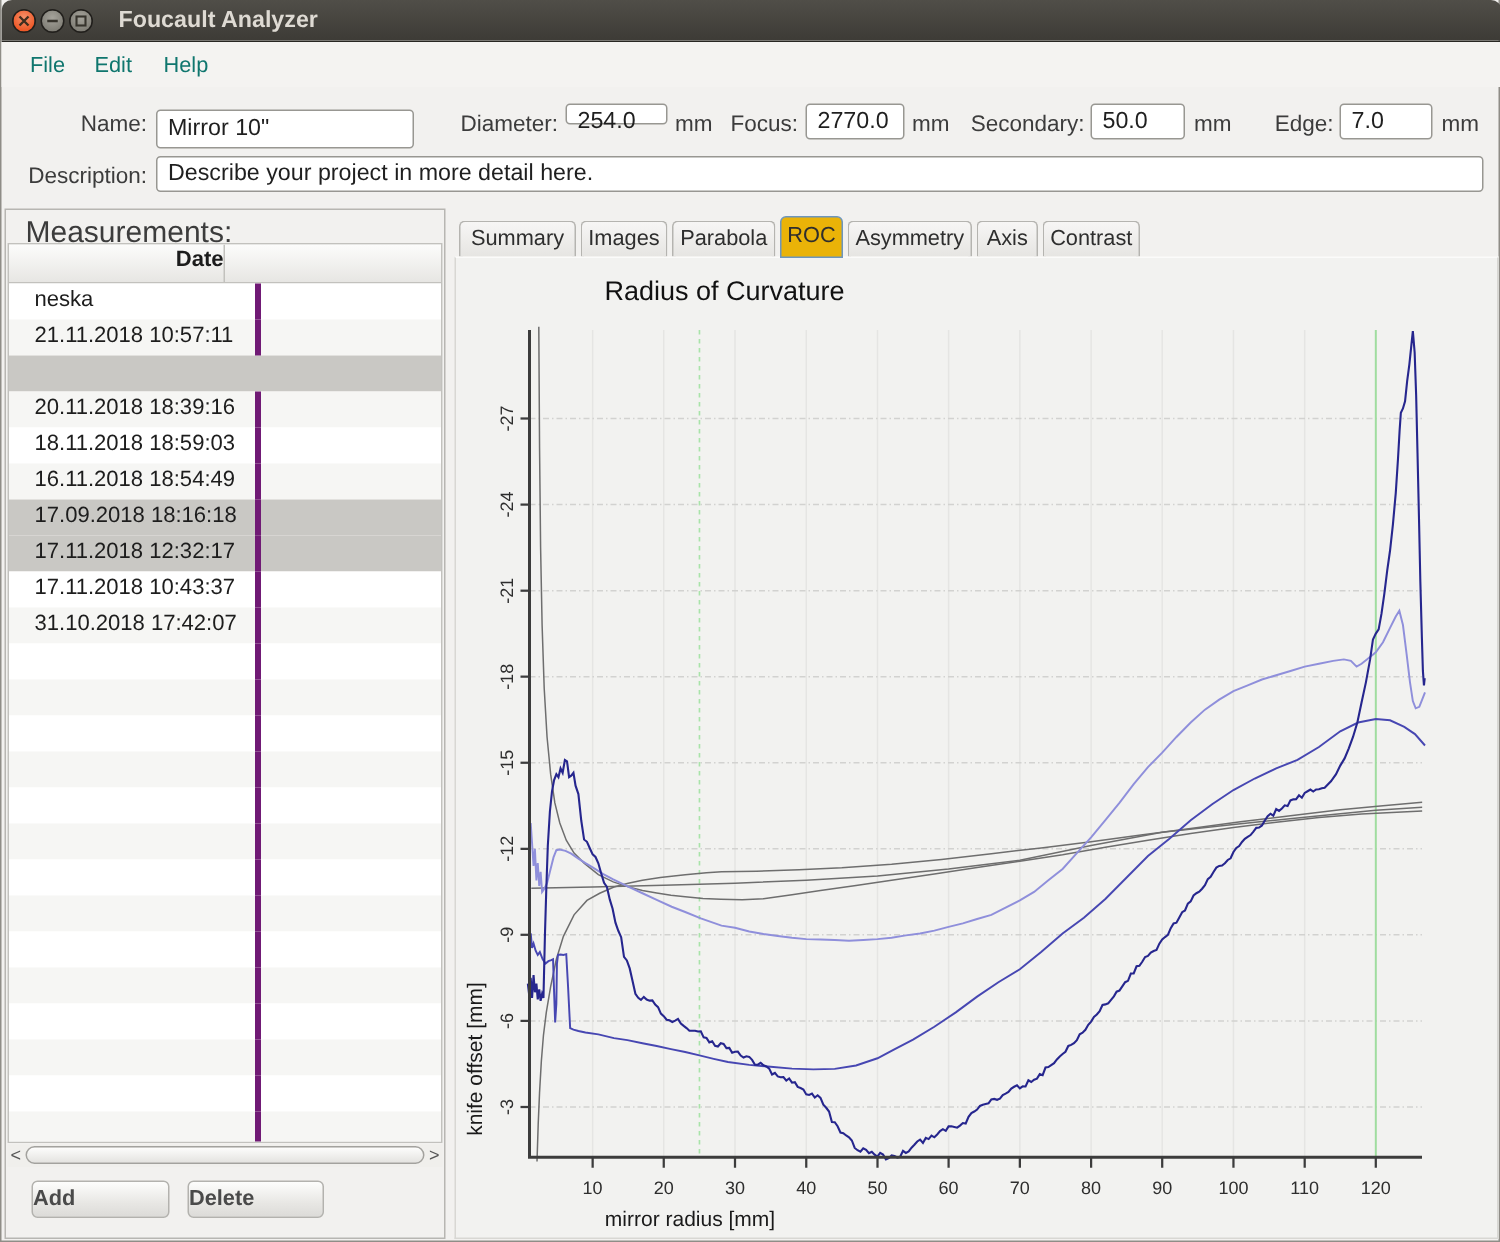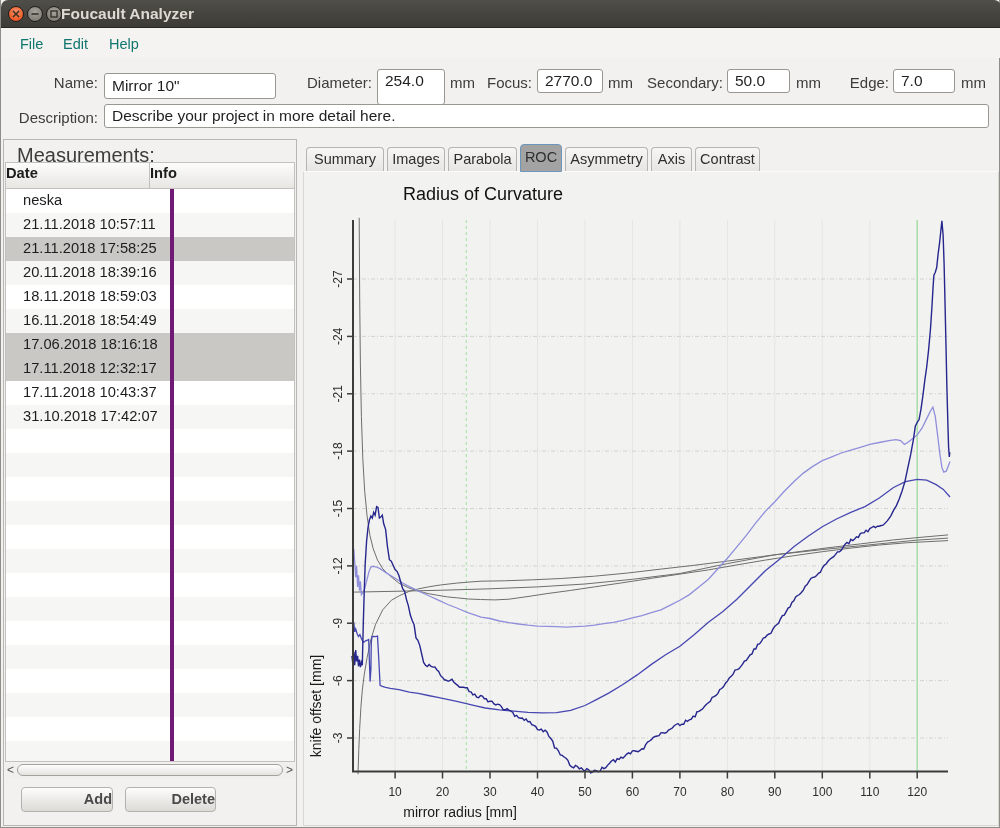--- a/index.html
+++ b/index.html
@@ -1,61 +1,61 @@
 <!DOCTYPE html>
 <html><head><meta charset="utf-8"><title>Foucault Analyzer</title><style>
 *{margin:0;padding:0;box-sizing:border-box}
 html,body{width:1000px;height:828px;overflow:hidden;background:#fff;
  font-family:"Liberation Sans",sans-serif}
 #win{position:relative;width:1000px;height:828px;background:#f2f1ef;
  border-left:1px solid #8f8d87;border-right:1px solid #8f8d87;border-bottom:1px solid #8f8d87}
 #tbar{position:absolute;left:0;top:0;width:1000px;height:28px;
  background:linear-gradient(#504e48,#3d3b36);border-radius:7px 7px 0 0;
  border-bottom:1px solid #272622}
-#tbar .title{position:absolute;left:60px;top:5px;font-size:15.5px;font-weight:bold;color:#dedad3}
+#tbar .title{position:absolute;left:78px;top:5px;font-size:15.5px;font-weight:bold;color:#dedad3}
 .wbtn{position:absolute;top:6px;width:16px;height:16px;border-radius:50%;
  border:1px solid #211f1c;display:flex;align-items:center;justify-content:center}
 #b1{left:7px;background:radial-gradient(circle at 50% 35%,#f4926c,#ef5a29 70%)}
 #b2{left:26px;background:radial-gradient(circle at 50% 35%,#a5a39b,#807e76 75%)}
 #b3{left:45px;background:radial-gradient(circle at 50% 35%,#a5a39b,#807e76 75%)}
 #menu{position:absolute;left:0;top:28px;width:1000px;height:30px;background:#f4f3f1}
 #menu span{position:absolute;top:8px;font-size:14.5px;color:#0f766e}
 .lbl{position:absolute;font-size:15px;color:#3c3c3c}
 .rlbl{position:absolute;font-size:15px;color:#3c3c3c;width:150px;text-align:right}
 .inp{position:absolute;background:#fff;border:1px solid #989792;border-radius:3px;
  font-size:15.5px;color:#1f1f1f;padding-left:7px;line-height:22px;white-space:nowrap}
 #lpanel{position:absolute;left:2px;top:139px;width:294px;height:687px;
  border:1px solid #b7b6b2;background:#f2f1ef}
 #lpanel .cap{position:absolute;left:13px;top:4px;font-size:20px;color:#3c3c3c}
 #tbl{position:absolute;left:1px;top:22px;width:290px;height:600px;background:#fff;
  border:1px solid #c2c1bd;overflow:hidden}
 #thead{height:26px;background:linear-gradient(#fcfcfb,#e7e6e3);border-bottom:1px solid #c2c1bd;
  display:flex}
-#thead div{font-size:14.7px;font-weight:bold;color:#1c1c1c;text-align:left;line-height:21px}
+#thead div{font-size:14.7px;font-weight:bold;color:#1c1c1c;text-align:right;line-height:21px}
 #thead .h1{width:144px;border-right:1px solid #c2c1bd}
 #thead .h2{flex:1}
 .r{height:24px;display:flex;background:#fff}
 .r.alt{background:#f6f6f4}
 .r.sel{background:#c9c8c4}
 .r .c1{width:168px;font-size:14.7px;color:#1d1d1d;padding-left:17px;line-height:23px;
  border-right:4px solid #701a75;white-space:nowrap}
 .r .c2{flex:1}
 #hsb{position:absolute;left:1px;top:623px;width:290px;height:15px;background:#f0efec}
 #hsb .thumb{position:absolute;left:12px;top:1px;width:266px;height:12px;border-radius:6px;
  background:linear-gradient(#fdfdfc,#e4e3e0);border:1px solid #a3a29e}
 #hsb .ar{position:absolute;top:0px;font-size:12px;color:#555}
 .btn{position:absolute;height:25px;border:1px solid #b3b2ae;border-radius:4px;
- background:linear-gradient(#fdfdfc,#e8e7e4 60%,#dcdbd8);text-align:right;
+ background:linear-gradient(#fdfdfc,#e8e7e4 60%,#dcdbd8);text-align:left;
  font-size:14.5px;font-weight:bold;color:#4a4a4a;line-height:23px}
 #rpanel{position:absolute;left:302px;top:171px;width:696px;height:655px;
  background:#f2f2f0;border:1px solid #d8d7d3;border-top:1px solid #fbfbfa}
 .tab{position:absolute;top:147px;height:24px;background:linear-gradient(#f7f6f5,#e6e5e2);
  border:1px solid #b5b4b0;border-bottom:none;border-radius:4px 4px 0 0;font-size:14.5px;
  color:#2e2e2e;text-align:center;line-height:22px}
-.tab.on{top:144px;height:28px;background:#a3a3a3;border:1px solid #6d96bd;line-height:25px;
+.tab.on{top:144px;height:28px;background:#eab308;border:1px solid #6d96bd;line-height:25px;
  z-index:3}
 </style></head><body>
 <div id="win">
  <div id="tbar">
   <div class="wbtn" id="b1">
         <svg width="14" height="14" viewBox="0 0 14 14">
           <path d="M4 4 L10 10 M10 4 L4 10" stroke="#402e1e" stroke-width="1.6"></path>
         </svg>
       </div>
   <div class="wbtn" id="b2">
@@ -71,66 +71,64 @@
   <div class="title">Foucault Analyzer</div>
  </div>
  <div id="menu">
   <span style="left:19px">File</span>
       <span style="left:62px">Edit</span>
       <span style="left:108px">Help</span>
  </div>
  <div class="rlbl" style="left:-53px;top:74px">Name:</div>
  <div class="inp" style="left:103px;top:73px;width:172px;height:26px;line-height:24px">Mirror 10"</div>
  <div class="rlbl" style="left:221px;top:74px">Diameter:</div>
- <div class="inp" style="left:376px;top:69px;width:68px;height:36px">254.0</div>
+ <div class="inp" style="left:376px;top:69px;width:68px;height:14px">254.0</div>
  <div class="lbl" style="left:449px;top:74px">mm</div>
  <div class="rlbl" style="left:381px;top:74px">Focus:</div>
  <div class="inp" style="left:536px;top:69px;width:66px;height:24px">2770.0</div>
  <div class="lbl" style="left:607px;top:74px">mm</div>
  <div class="rlbl" style="left:572px;top:74px">Secondary:</div>
  <div class="inp" style="left:726px;top:69px;width:63px;height:24px">50.0</div>
  <div class="lbl" style="left:795px;top:74px">mm</div>
  <div class="rlbl" style="left:738px;top:74px">Edge:</div>
  <div class="inp" style="left:892px;top:69px;width:62px;height:24px">7.0</div>
  <div class="lbl" style="left:960px;top:74px">mm</div>
  <div class="rlbl" style="left:-53px;top:109px">Description:</div>
  <div class="inp" style="left:103px;top:104px;width:885px;height:24px">Describe your project in more detail here.</div>
  <div id="lpanel">
   <div class="cap">Measurements:</div>
   <div id="tbl">
    <div id="thead">
           <div class="h1">Date</div>
-          <div class="h2">Info</div>
         </div>
    <div class="r">
           <div class="c1">neska</div>
           <div class="c2"></div>
         </div>
         <div class="r alt">
           <div class="c1">21.11.2018 10:57:11</div>
           <div class="c2"></div>
         </div>
         <div class="r sel">
-          <div class="c1">21.11.2018 17:58:25</div>
           <div class="c2"></div>
         </div>
         <div class="r alt">
           <div class="c1">20.11.2018 18:39:16</div>
           <div class="c2"></div>
         </div>
         <div class="r">
           <div class="c1">18.11.2018 18:59:03</div>
           <div class="c2"></div>
         </div>
         <div class="r alt">
           <div class="c1">16.11.2018 18:54:49</div>
           <div class="c2"></div>
         </div>
         <div class="r sel">
-          <div class="c1">17.06.2018 18:16:18</div>
+          <div class="c1">17.09.2018 18:16:18</div>
           <div class="c2"></div>
         </div>
         <div class="r sel">
           <div class="c1">17.11.2018 12:32:17</div>
           <div class="c2"></div>
         </div>
         <div class="r">
           <div class="c1">17.11.2018 10:43:37</div>
           <div class="c2"></div>
         </div>

